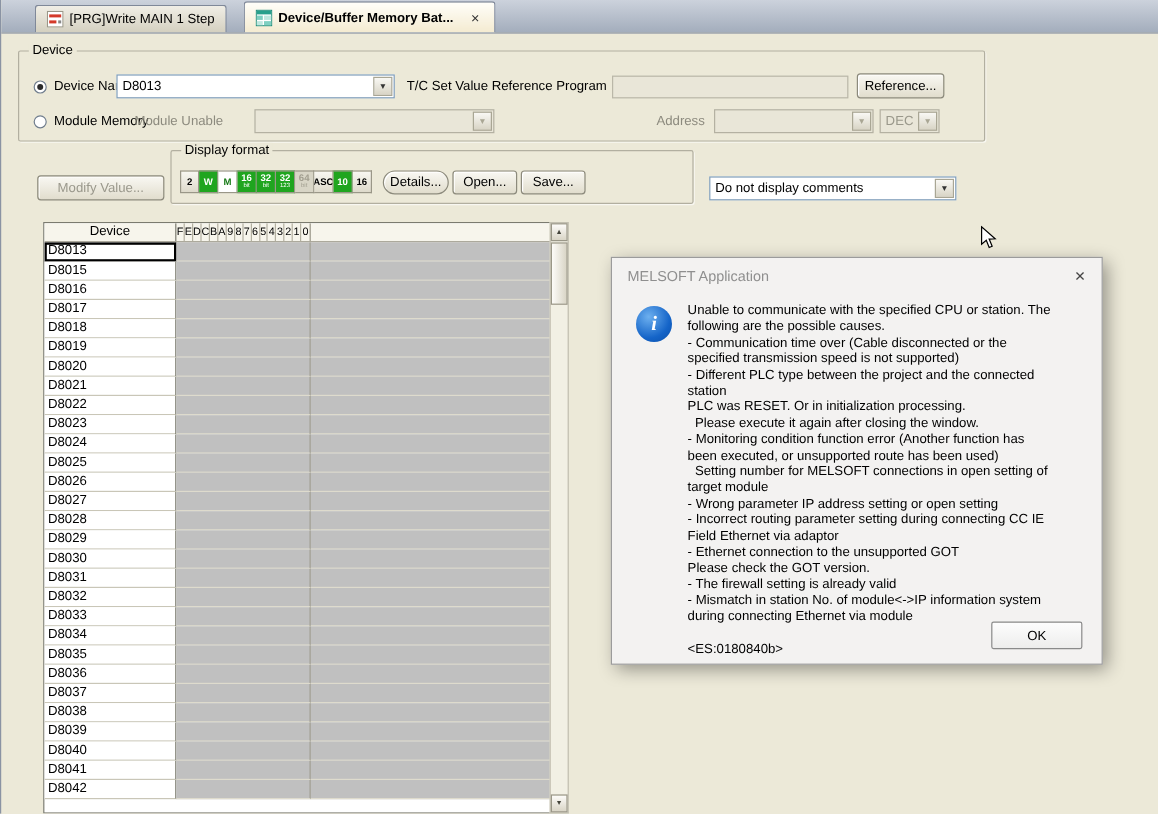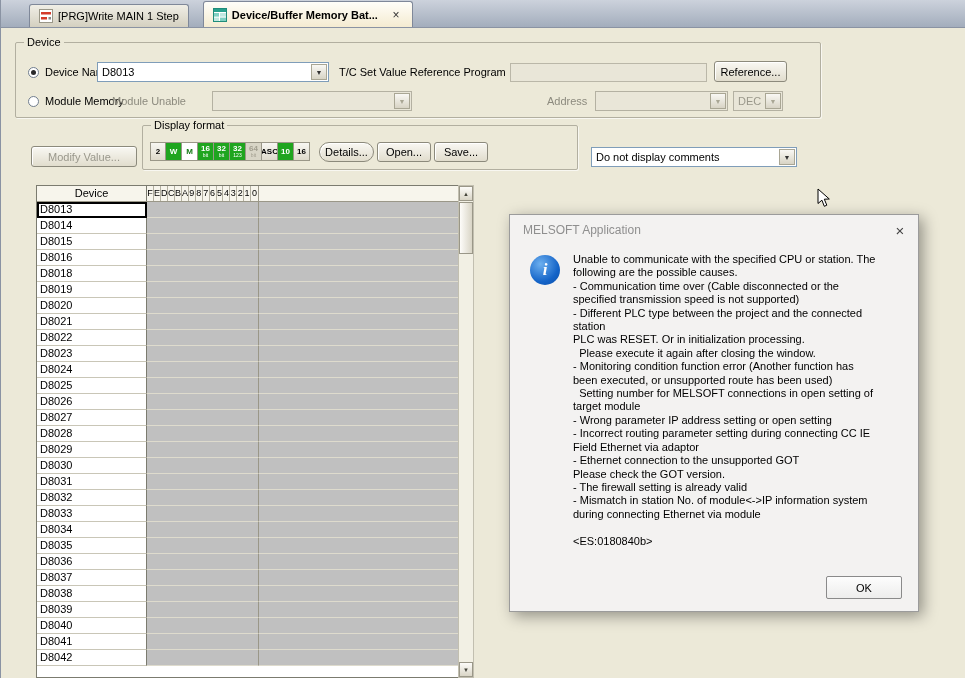--- a/index.html
+++ b/index.html
@@ -85,21 +85,21 @@
     background:#f2f0e4; border:1px solid #c2bfb0; }
   .scroll-btn { position:absolute; left:0; width:14px; height:15px; margin:0;
     border:1px solid #9a9788; background:linear-gradient(#fdfcf9,#d9d5c6);
     font-size:6px; color:#44443a; display:flex; align-items:center; justify-content:center; }
   .scroll-up { top:0; }
   .scroll-down { bottom:0; }
   .scroll-thumb { position:absolute; left:0; top:16px; width:14px; height:52px;
     border:1px solid #9a9788; background:linear-gradient(90deg,#fdfcf9,#d9d5c6); }
 
   
-  .dialog { position:absolute; left:508px; top:214px; width:410px; height:398px;
+  .dialog { position:absolute; left:508px; top:214px; width:410px; height:340px;
     background:#f3f2f1; border:1px solid #9b9b9b; box-shadow:4px 4px 14px rgba(0,0,0,.38); }
   .dlg-title { height:30px; display:flex; align-items:center; padding-left:13px;
     color:#8f8f8f; font-size:12px; }
   .dlg-close { margin-left:auto; width:36px; height:30px; display:flex; align-items:center;
     justify-content:center; font-size:15px; color:#444; }
   .dlg-body { display:flex; gap:13px; padding:6px 16px 0 20px; }
   .info-icon { flex:0 0 30px; width:30px; height:30px; border-radius:50%; margin-top:4px;
     background:radial-gradient(circle at 35% 30%, #6db0ef, #1464c8 62%, #0a4ea8);
     color:#fff; font:italic bold 17px "Liberation Serif", serif;
     display:flex; align-items:center; justify-content:center; }
@@ -246,31 +246,31 @@
       </div>
     <div class="val-head"></div>
   </div>
   <div>
       <div class="trow">
         <div class="td-device selected">D8013</div>
         <div class="td-bits"></div>
         <div class="td-val"></div>
       </div>
       <div class="trow">
-        <div class="td-device">D8014</div>
-        <div class="td-bits"></div>
-        <div class="td-val"></div>
-      </div>
-      <div class="trow">
         <div class="td-device">D8015</div>
         <div class="td-bits"></div>
         <div class="td-val"></div>
       </div>
       <div class="trow">
         <div class="td-device">D8016</div>
+        <div class="td-bits"></div>
+        <div class="td-val"></div>
+      </div>
+      <div class="trow">
+        <div class="td-device">D8017</div>
         <div class="td-bits"></div>
         <div class="td-val"></div>
       </div>
       <div class="trow">
         <div class="td-device">D8018</div>
         <div class="td-bits"></div>
         <div class="td-val"></div>
       </div>
       <div class="trow">
         <div class="td-device">D8019</div>

